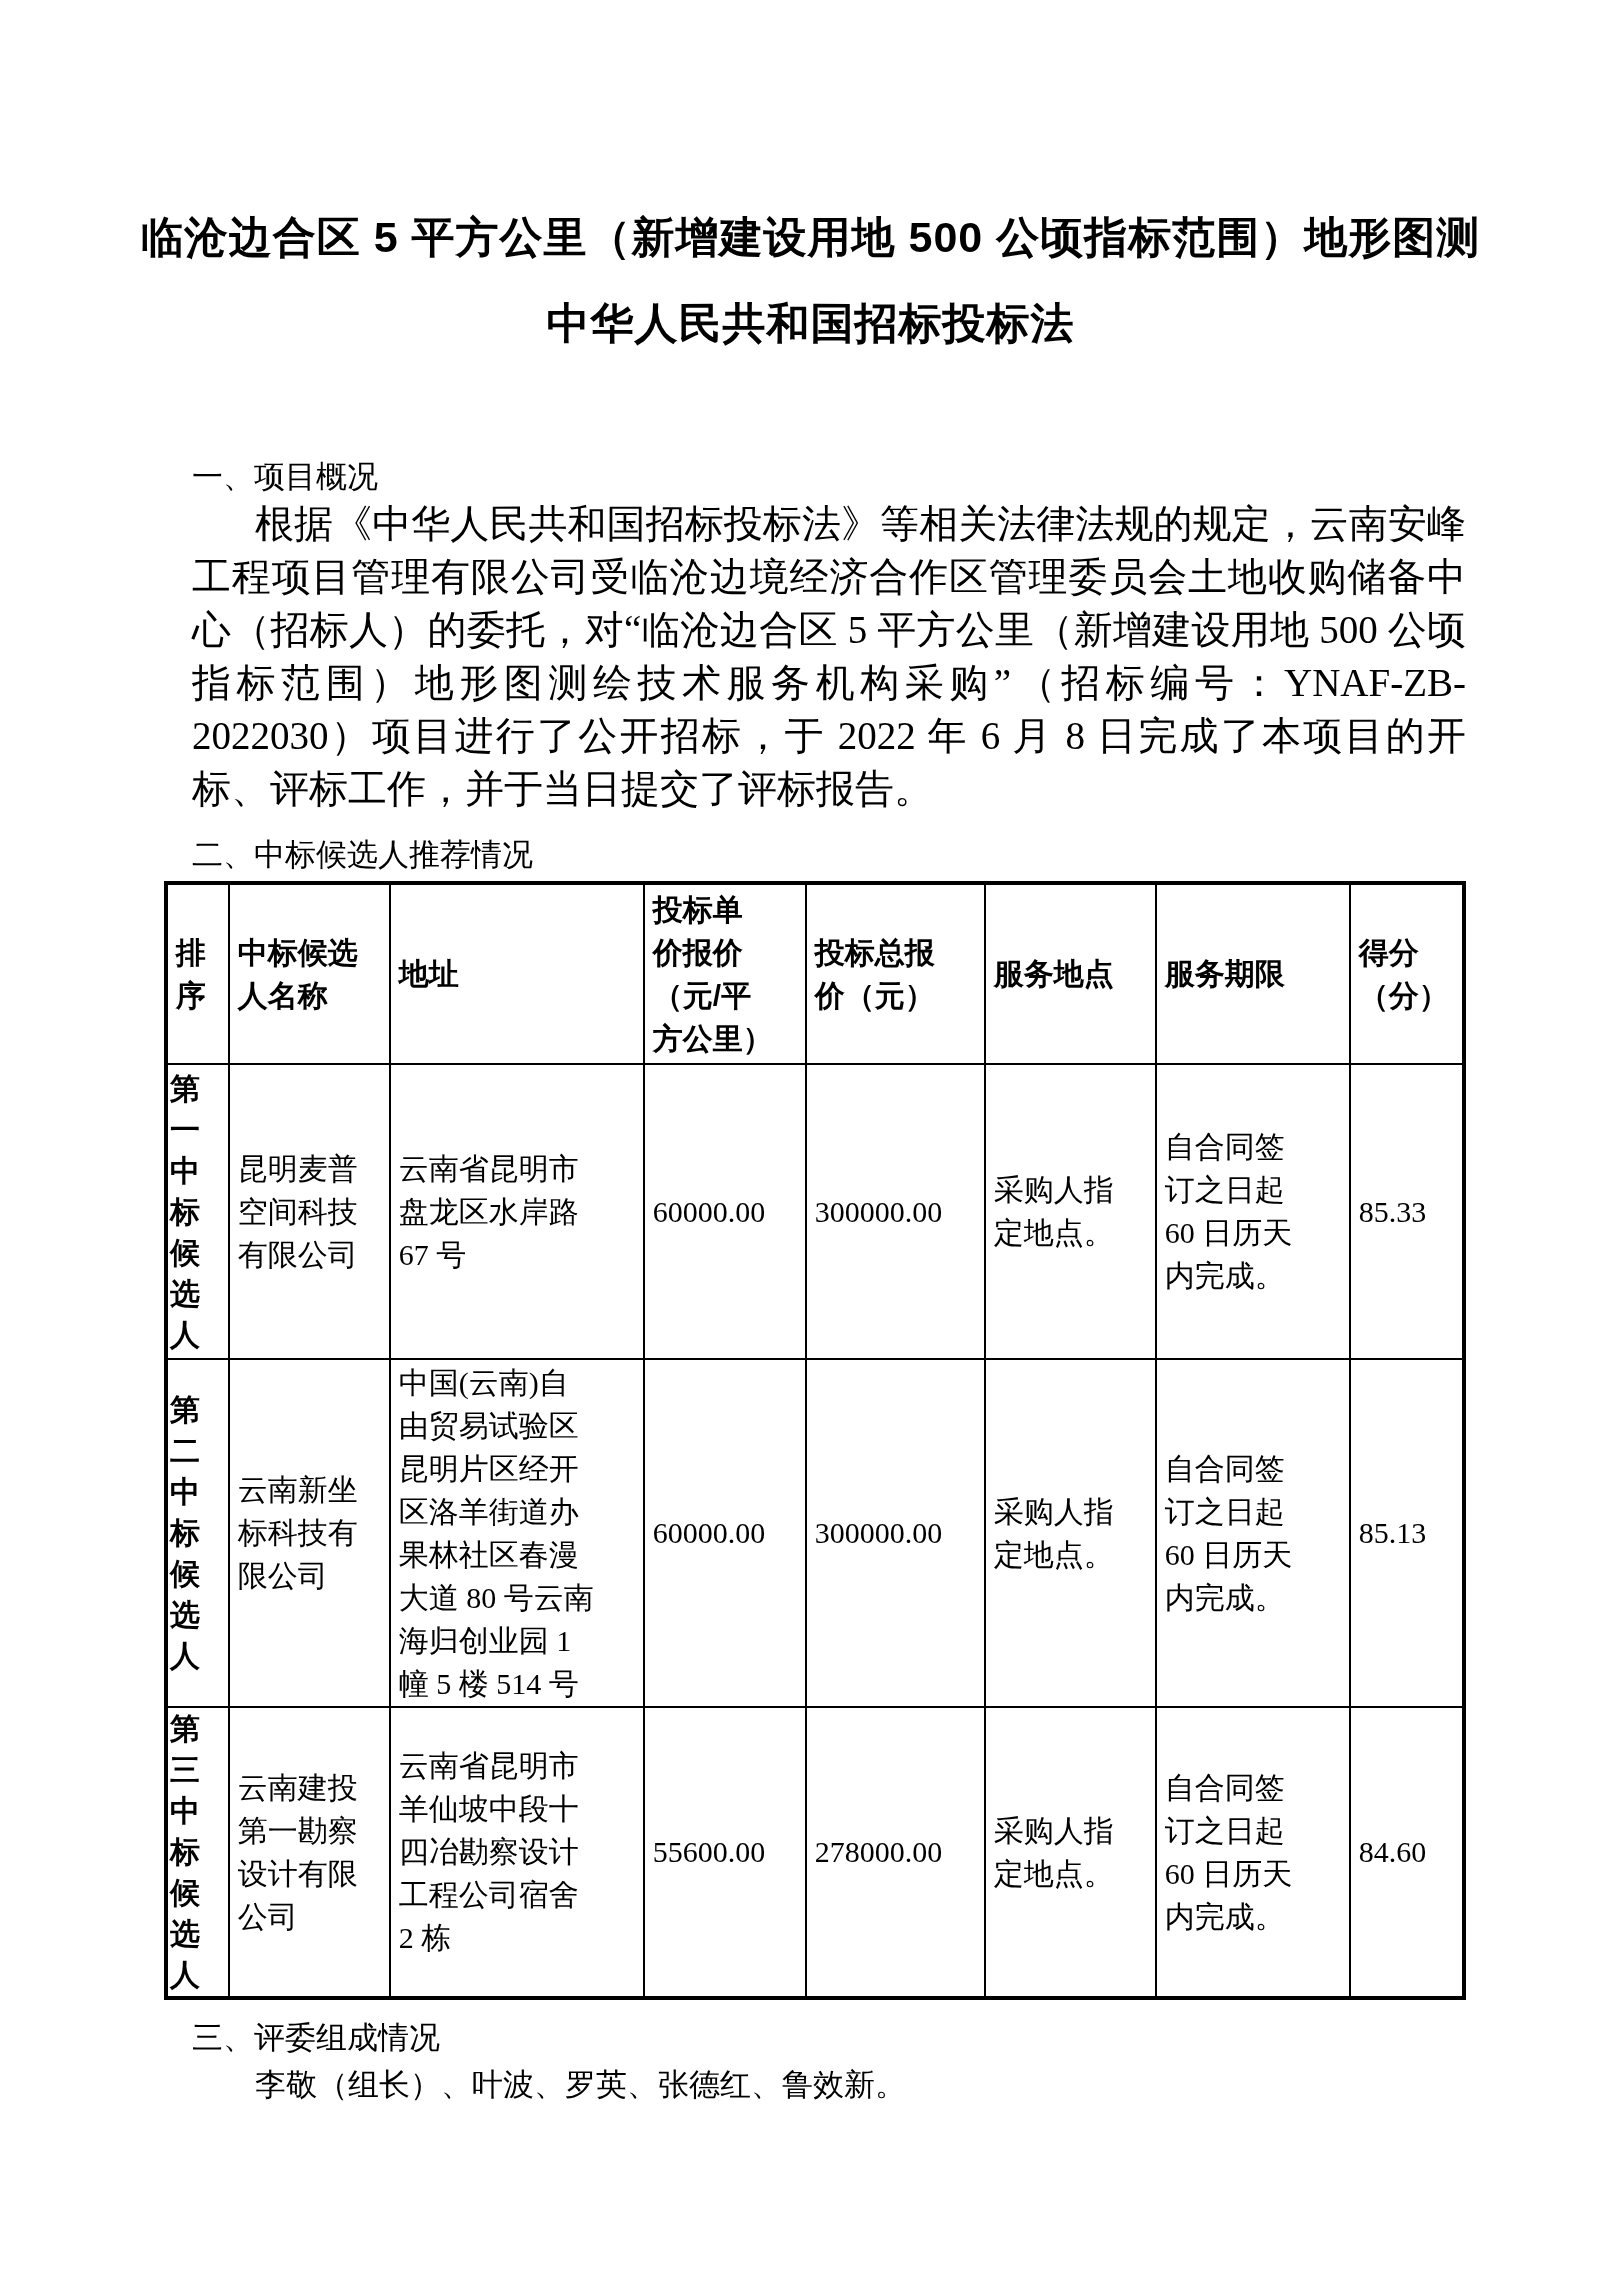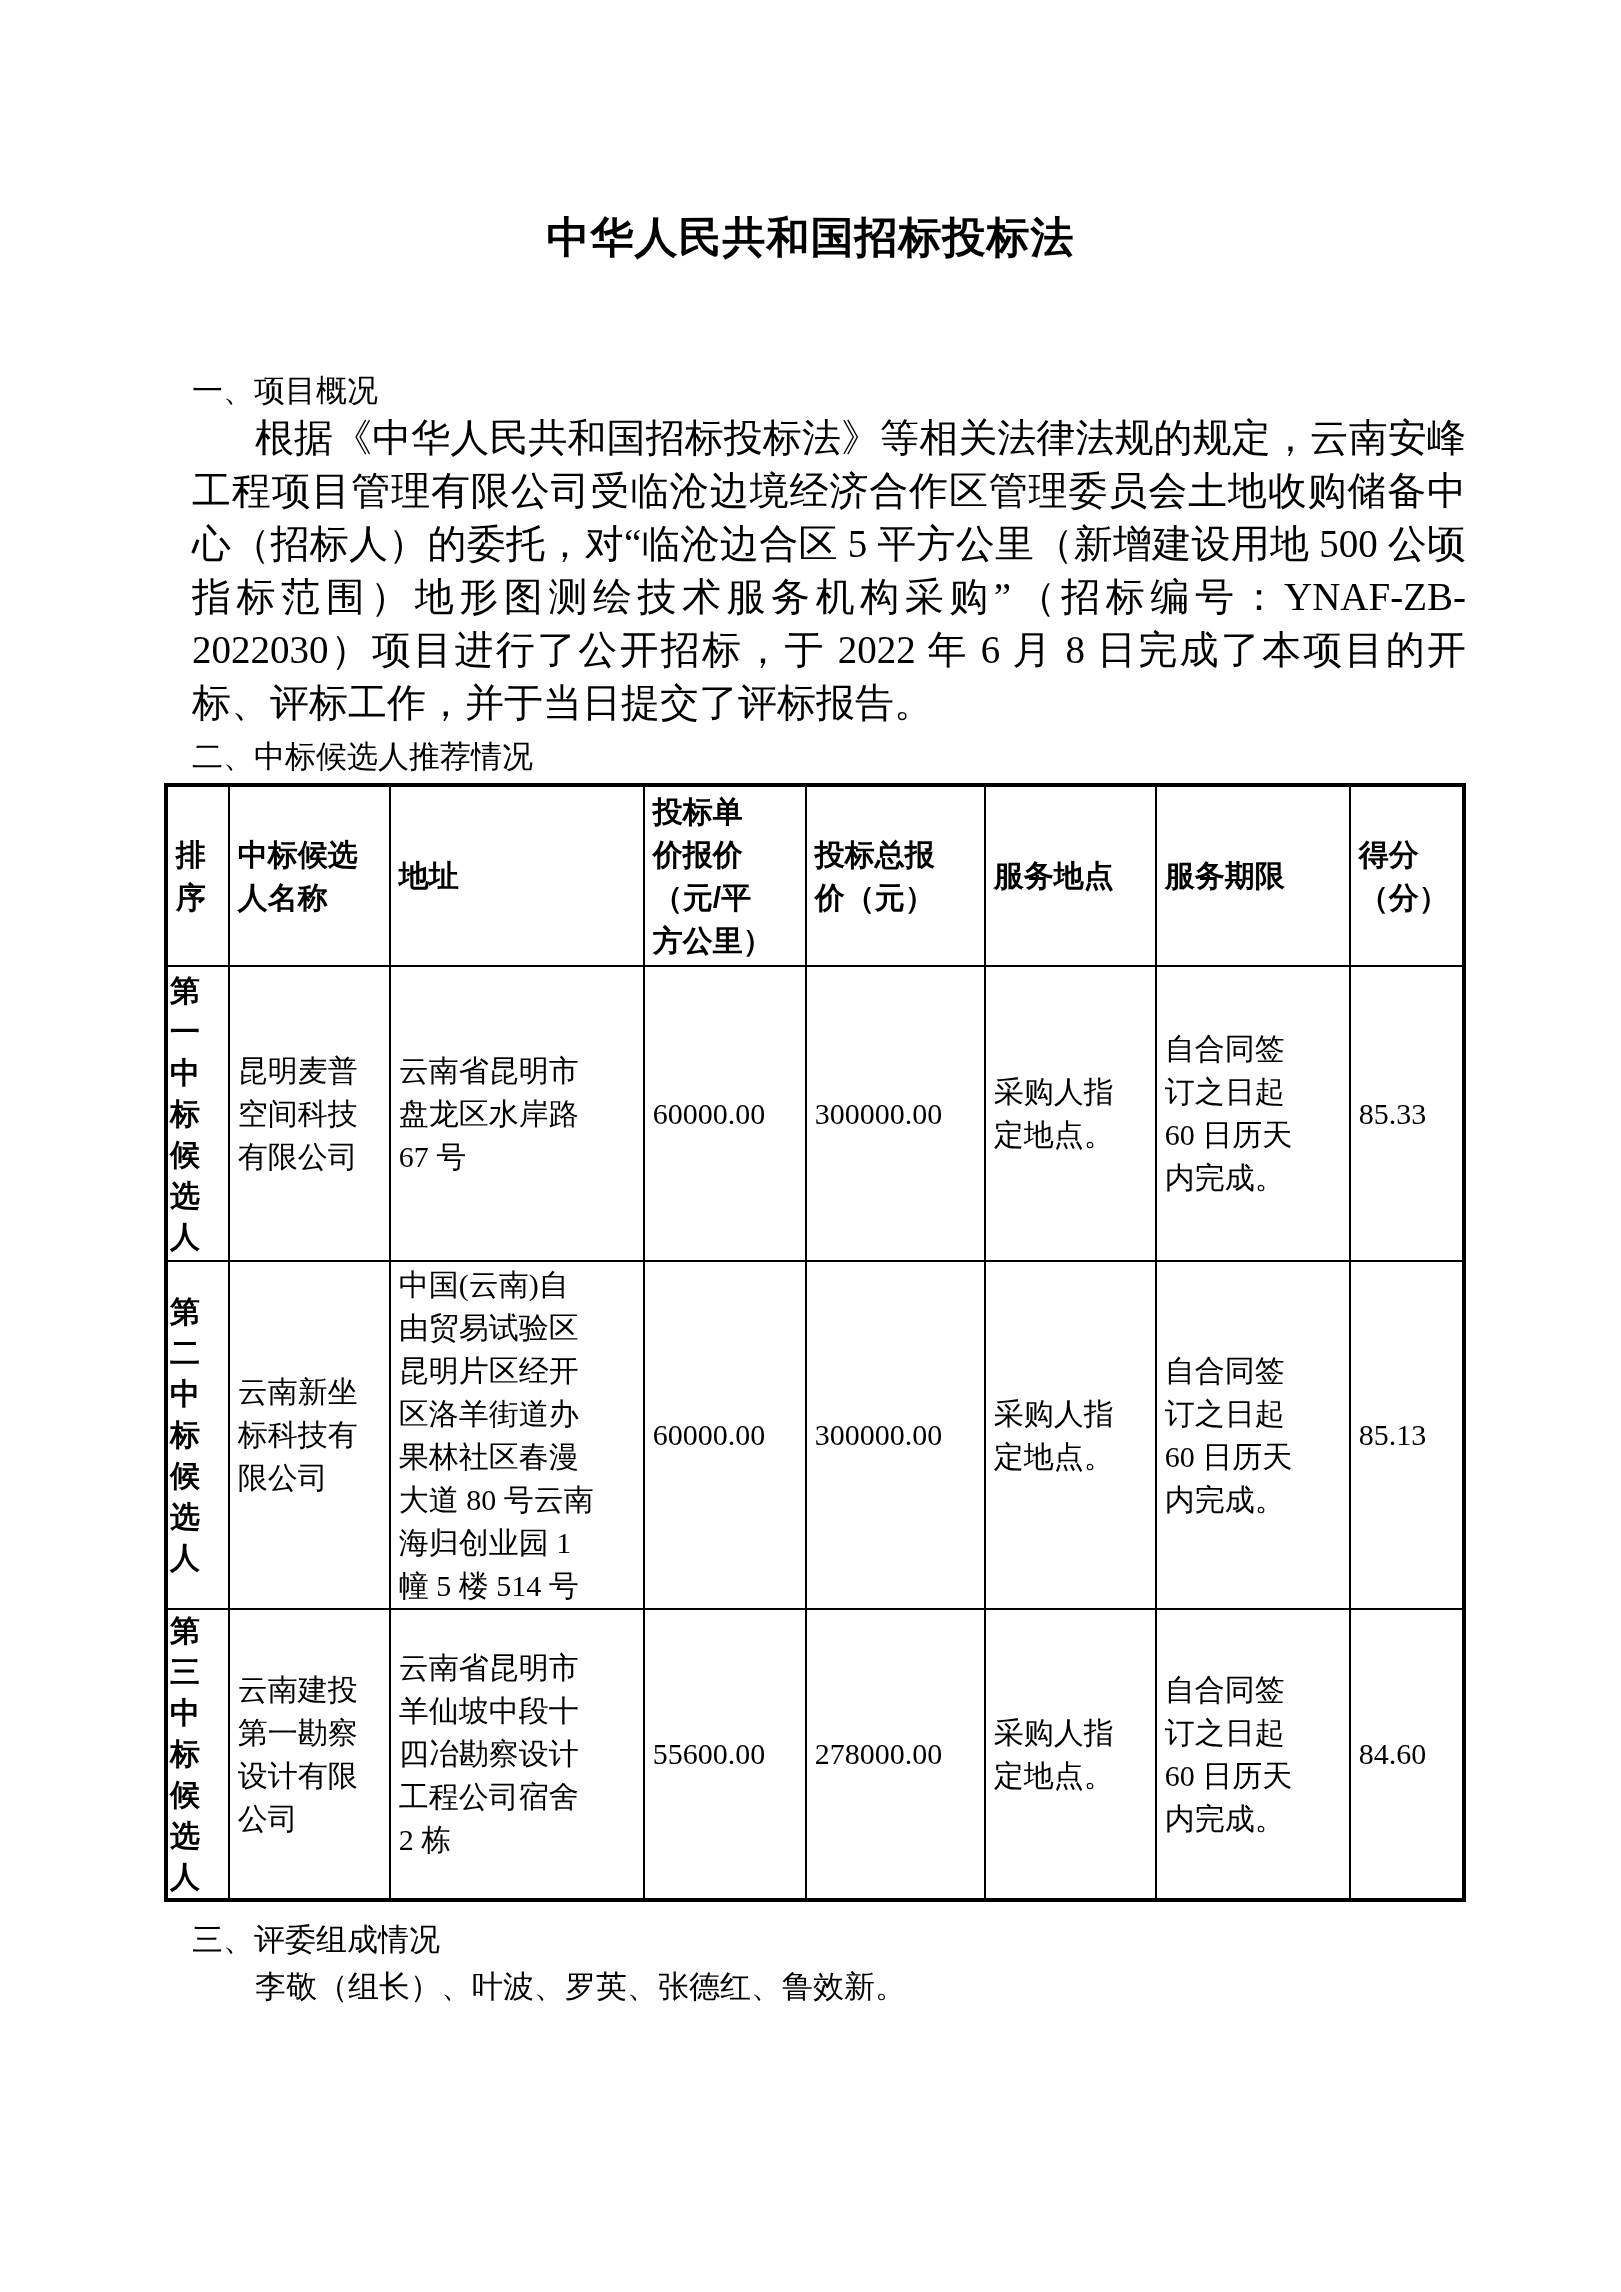--- a/index.html
+++ b/index.html
@@ -35,21 +35,21 @@
     font-size: 31px;
     line-height: 41px;
   }
   .sec1-heading { margin-top: 90px; }
   .para {
     font-size: 39px;
     line-height: 53px;
     text-align: justify;
     text-indent: 63px;
   }
-  .sec2-heading { margin-top: 7px; }
+  .sec2-heading { margin-top: 19px; }
   
   table.award-table {
     margin-left: 164px;
     margin-top: 5.9px;
     width: 1297px;
     border-collapse: collapse;
     table-layout: fixed;
     border: 4.9px solid #000;
   }
   .award-table th, .award-table td {
@@ -84,20 +84,21 @@
     text-indent: 63px;
   }
   .sec4-heading { margin-top: 2px; }
 </style>
 </head>
 <body>
 
 <div class="page">
 
   <h1 class="doc-title">
+    <div>临沧边合区 5 平方公里（新增建设用地 500 公顷指标范围）地形图测</div>
     <div>中华人民共和国招标投标法</div>
   </h1>
 
   <div class="content">
     <h2 class="sec-heading sec1-heading">一、项目概况</h2>
     <p class="para">根据《中华人民共和国招标投标法》等相关法律法规的规定，云南安峰工程项目管理有限公司受临沧边境经济合作区管理委员会土地收购储备中心（招标人）的委托，对“临沧边合区 5 平方公里（新增建设用地 500 公顷指标范围）地形图测绘技术服务机构采购”（招标编号：YNAF-ZB-2022030）项目进行了公开招标，于 2022 年 6 月 8 日完成了本项目的开标、评标工作，并于当日提交了评标报告。</p>
     <h2 class="sec-heading sec2-heading">二、中标候选人推荐情况</h2>
   </div>
 
   <table class="award-table">

